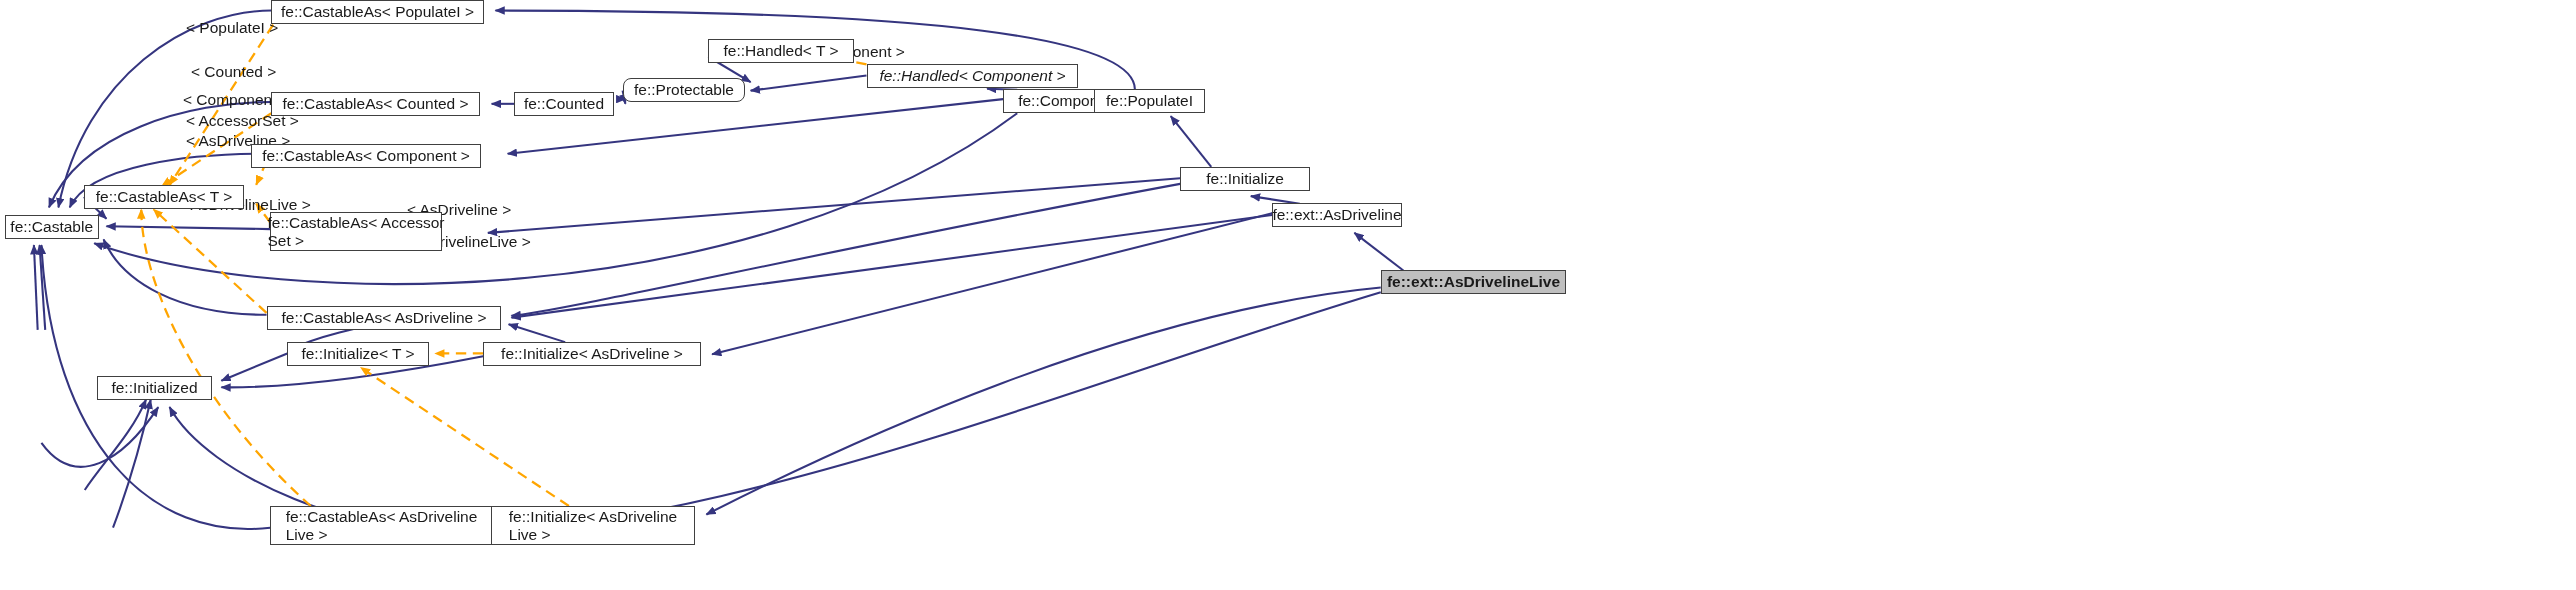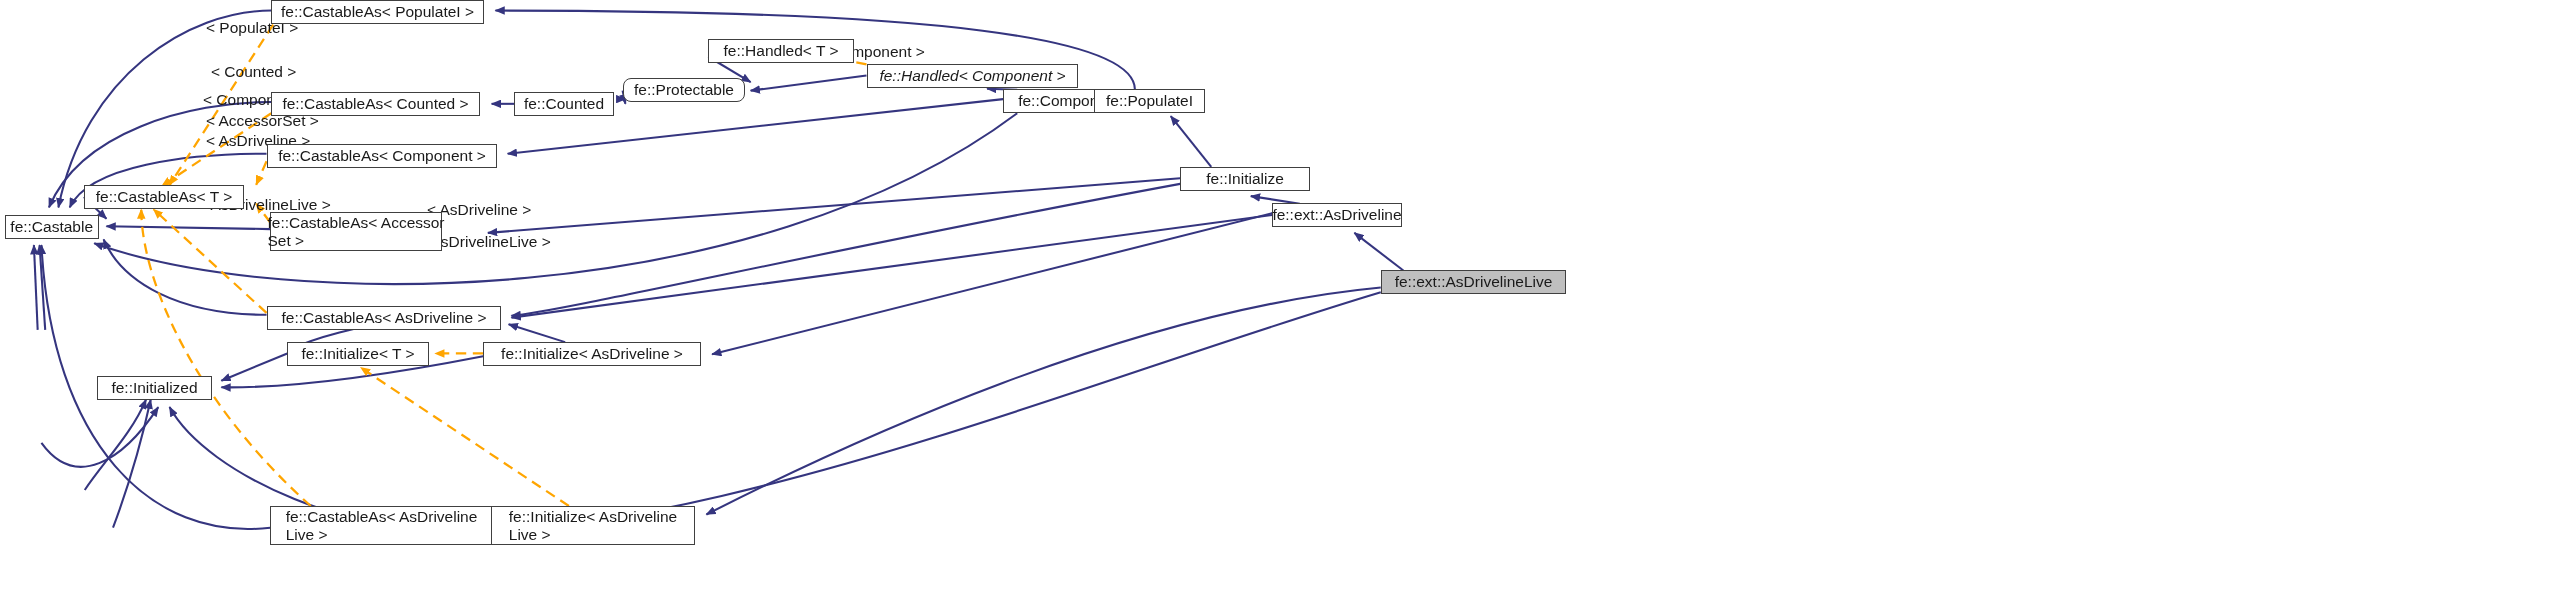--- a/index.html
+++ b/index.html
@@ -51,21 +51,20 @@
   .node.highlight {
     background: #bfbfbf;
   }
   .edge-label {
     position: absolute;
     font-size: 15.5px;
     color: #1a1a1a;
     white-space: pre;
     z-index: 4;
     background: transparent;
-    margin-left: 20px;
   }
 </style>
 </head>
 <body>
 
 <div id="diagram-root">
 
   <svg id="edges" viewBox="0 0 2735 627" xmlns="http://www.w3.org/2000/svg">
     <defs>
       <marker id="arrow-blue" viewBox="0 0 12 10" refX="11" refY="5" markerWidth="11" markerHeight="9" orient="auto-start-reverse" markerUnits="userSpaceOnUse">
@@ -170,40 +169,40 @@
 
       <path class="edge-template" marker-end="url(#arrow-orange)" d="M 604 537 L 383 390"></path>
     </g>
   </svg>
 
   <div id="node-layer">
       <div class="node" style="left: 4.7px; top: 215px; width: 94px; height: 23.5px;">fe::Castable</div>
       <div class="node" style="left: 84px; top: 185px; width: 160px; height: 23.5px;">fe::CastableAs&lt; T &gt;</div>
       <div class="node" style="left: 271px; top: 0px; width: 213px; height: 23.5px;">fe::CastableAs&lt; PopulateI &gt;</div>
       <div class="node" style="left: 271px; top: 92px; width: 209px; height: 23.5px;">fe::CastableAs&lt; Counted &gt;</div>
-      <div class="node" style="left: 267px; top: 144px; width: 230px; height: 23.5px;">fe::CastableAs&lt; Component &gt;</div>
+      <div class="node" style="left: 251px; top: 144px; width: 230px; height: 23.5px;">fe::CastableAs&lt; Component &gt;</div>
       <div class="node" style="left: 270px; top: 212px; width: 172px; height: 39px;">fe::CastableAs&lt; Accessor
 Set &gt;</div>
       <div class="node" style="left: 267px; top: 306px; width: 234px; height: 23.5px;">fe::CastableAs&lt; AsDriveline &gt;</div>
       <div class="node" style="left: 270px; top: 506px; width: 223px; height: 39px;">fe::CastableAs&lt; AsDriveline
 Live &gt;</div>
       <div class="node" style="left: 97px; top: 376px; width: 115px; height: 23.5px;">fe::Initialized</div>
       <div class="node" style="left: 287px; top: 342px; width: 142px; height: 23.5px;">fe::Initialize&lt; T &gt;</div>
       <div class="node" style="left: 483px; top: 342px; width: 218px; height: 23.5px;">fe::Initialize&lt; AsDriveline &gt;</div>
       <div class="node" style="left: 491px; top: 506px; width: 204px; height: 39px;">fe::Initialize&lt; AsDriveline
 Live &gt;</div>
       <div class="node" style="left: 514px; top: 92px; width: 100px; height: 23.5px;">fe::Counted</div>
       <div class="node" style="left: 623px; top: 78px; width: 122px; height: 23.5px; border-radius: 8px;">fe::Protectable</div>
       <div class="node" style="left: 708px; top: 39px; width: 146px; height: 23.5px;">fe::Handled&lt; T &gt;</div>
       <div class="node" style="left: 867px; top: 64px; width: 211px; height: 23.5px; font-style: italic;">fe::Handled&lt; Component &gt;</div>
       <div class="node" style="left: 1003px; top: 89px; width: 132px; height: 23.5px;">fe::Component</div>
       <div class="node" style="left: 1094px; top: 89px; width: 111px; height: 23.5px;">fe::PopulateI</div>
       <div class="node" style="left: 1180px; top: 167px; width: 130px; height: 23.5px;">fe::Initialize</div>
       <div class="node" style="left: 1272px; top: 203px; width: 130px; height: 23.5px;">fe::ext::AsDriveline</div>
-      <div class="node highlight" style="left: 1381px; top: 270px; width: 185px; height: 23.5px;">fe::ext::AsDrivelineLive</div>
+      <div class="node highlight" style="left: 1381px; top: 270px; width: 185px; height: 23.5px; font-weight: bold;">fe::ext::AsDrivelineLive</div>
     </div>
   <div id="label-layer">
       <span class="edge-label" style="left: 186px; top: 19px;">&lt; PopulateI &gt;</span>
       <span class="edge-label" style="left: 191px; top: 63px;">&lt; Counted &gt;</span>
       <span class="edge-label" style="left: 183px; top: 91px;">&lt; Component &gt;</span>
       <span class="edge-label" style="left: 186px; top: 112px;">&lt; AccessorSet &gt;</span>
       <span class="edge-label" style="left: 186px; top: 132px;">&lt; AsDriveline &gt;</span>
       <span class="edge-label" style="left: 178px; top: 196px;">&lt; AsDrivelineLive &gt;</span>
       <span class="edge-label" style="left: 798px; top: 43px;">&lt; Component &gt;</span>
       <span class="edge-label" style="left: 407px; top: 201px;">&lt; AsDriveline &gt;</span>

